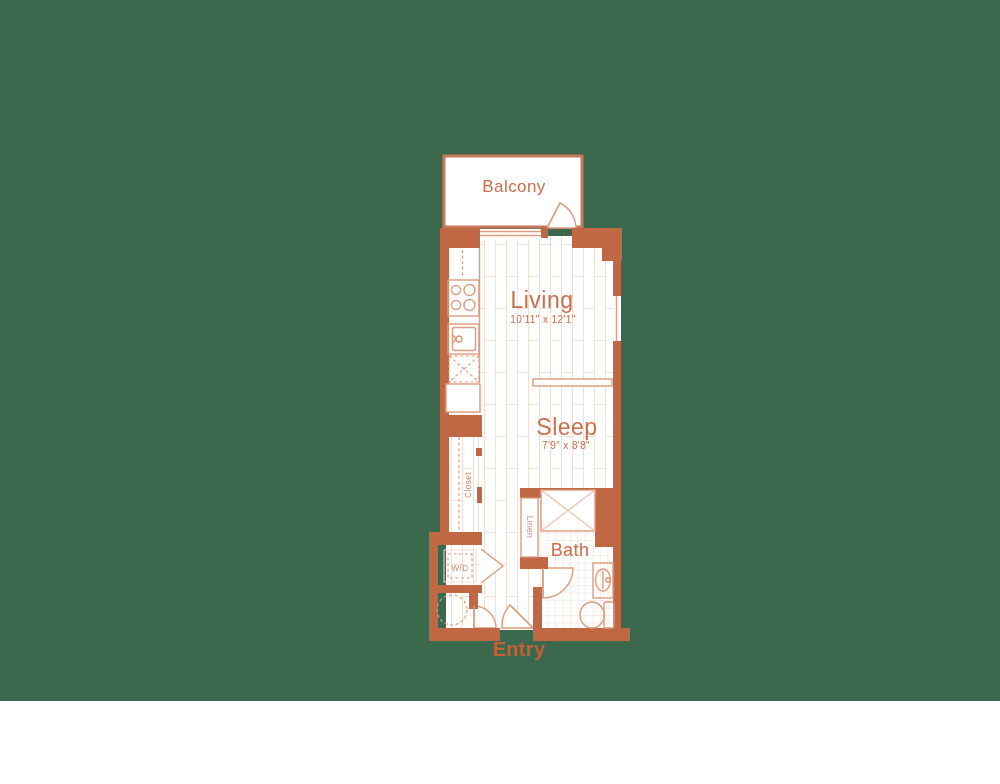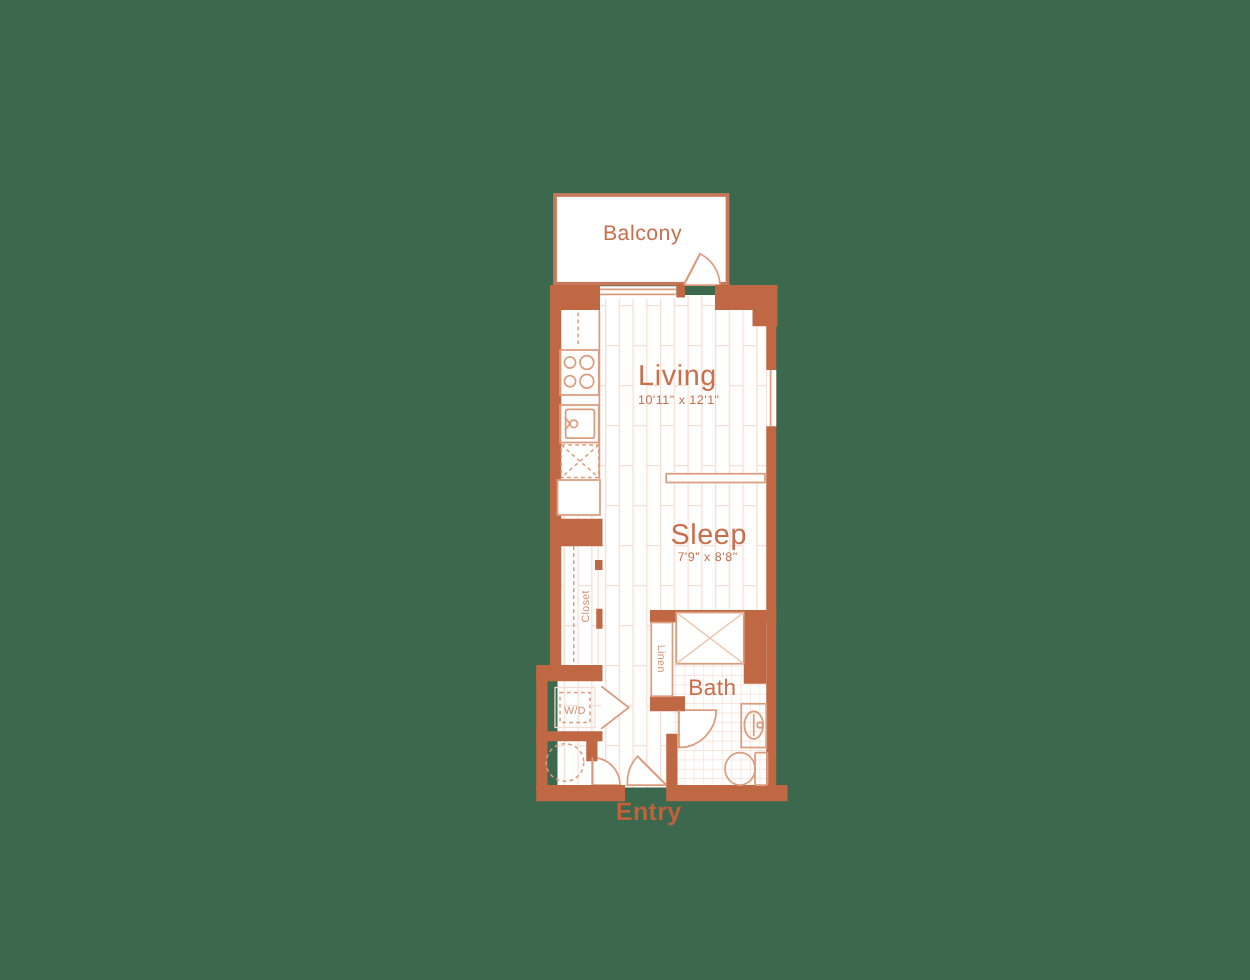--- a/index.html
+++ b/index.html
@@ -1,17 +1,17 @@
 <!DOCTYPE html>
 <html style="--background: #3c684e; --wall: #c06844; --wall-light: #c8795b; --line: #dc9c7e; --line-faint: #f5ded3; --label: #ca6e4c; --fixture-label: #cf8e70; --entry-label: #c2603a;"><head>
 <meta charset="utf-8">
 <style>
   html,body{margin:0;padding:0;}
   body{font-family:"Liberation Sans",sans-serif;}
-  .canvas{position:relative;width:1000px;height:784px;background:var(--background,#3c684e);overflow:hidden;}
+  .canvas{position:relative;width:1000px;height:701px;background:var(--background,#3c684e);overflow:hidden;}
   svg{position:absolute;left:0;top:0;}
   .wall{fill:var(--wall,#c06844);}
   .white{fill:#ffffff;}
   .balcony-box{fill:#ffffff;stroke:var(--wall-light,#c8795b);stroke-width:3;}
   .fline{stroke:var(--line,#dc9c7e);stroke-width:1.4;fill:none;}
   .fline-fill{stroke:var(--line,#dc9c7e);stroke-width:1.4;fill:#ffffff;}
   .fdash{stroke:var(--line,#dc9c7e);stroke-width:1.2;fill:none;stroke-dasharray:3,2.6;}
   .faint{stroke:var(--line-faint,#f5ded3);stroke-width:1;fill:none;}
   .xline{stroke:#ecc2ab;stroke-width:1.2;fill:none;}
   text{font-family:"Liberation Sans",sans-serif;}

